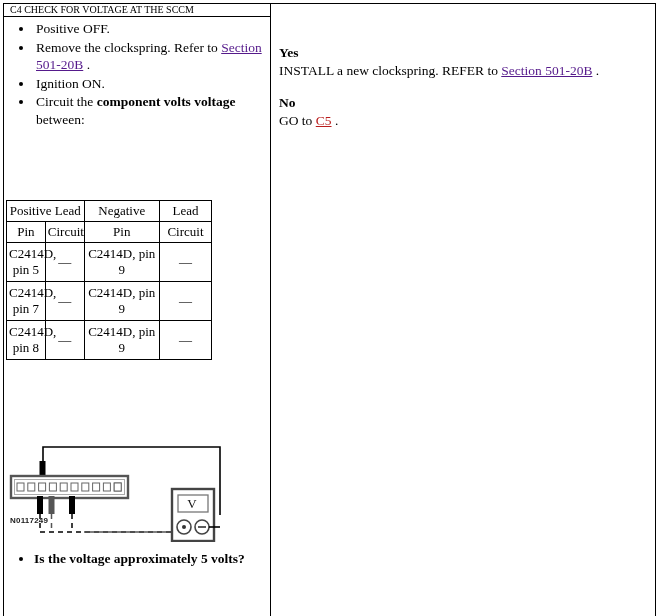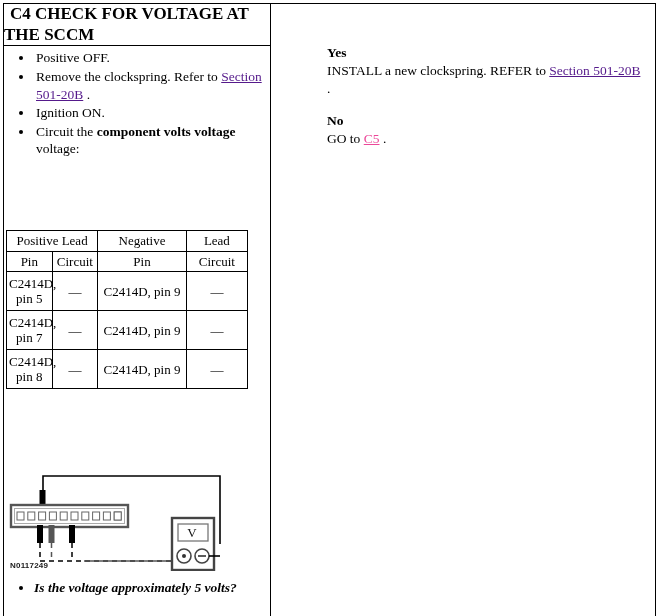--- a/index.html
+++ b/index.html
@@ -29,37 +29,36 @@
   .step-table > tbody > tr > td,
   .step-table > tbody > tr > th {
     border: 1px solid #000000;
     vertical-align: top;
     padding: 0;
   }
   .col-left   { width: 266px; }
   .col-right  { width: 384px; }
 
   .step-header {
-    font-weight: bold;
-    font-size: 17px;
+    font-weight: normal;
+    font-size: 10px;
     padding: 4px 6px 5px 8px;
     line-height: 1.22;
     text-indent: 6px;
     margin-top: 45px;
   }
 
   .left-body {
     padding: 4px 6px 0 6px;
     height: 600px;
   }
 
   .right-body {
     padding: 40px 8px 0 8px;
     line-height: 1.33;
-    margin-left: 48px;
   }
 
   
   ul.bullets {
     margin: 3px 0 0 0;
     padding-left: 30px;
     list-style: disc;
   }
   ul.bullets li {
     margin: 0 0 1px 0;
@@ -69,48 +68,47 @@
   .bold { font-weight: bold; }
 
   ul.question {
     margin: 0;
     padding-left: 30px;
     list-style: disc;
   }
   ul.question li {
     font-weight: bold;
     line-height: 1.3;
-    font-style: italic;
   }
 
   
   a.lnk-visited {
     color: #551a8b;
     text-decoration: underline;
   }
   a.lnk {
-    color: #ec4899;
+    color: #b91c1c;
     text-decoration: underline;
   }
 
   
   .answer-label {
     font-weight: bold;
   }
   .answer-block { margin-bottom: 14px; }
   .answer-text  { }
 
   
   .pin-table-wrap {
     margin: 72px 0 0 2px;
   }
   table.pin-table {
     border-collapse: collapse;
     table-layout: fixed;
-    width: 242px;
+    width: 206px;
     font-size: 13px;
   }
   table.pin-table td {
     border: 1px solid #000000;
     text-align: center;
     vertical-align: middle;
     padding: 2px 2px;
     line-height: 1.22;
   }
   .c-pin  { width: 65px; }
@@ -123,21 +121,21 @@
   
   .diagram-wrap {
     position: relative;
     margin: 72px 0 0 0;
     width: 248px;
     height: 118px;
   }
   .diagram-id {
     position: absolute;
     left: 6px;
-    top: 100px;
+    top: 84px;
     font-family: "Liberation Sans", "DejaVu Sans", sans-serif;
     font-size: 8px;
     font-weight: bold;
     letter-spacing: 0.2px;
     color: #1a1a1a;
   }
 </style>
 </head>
 <body>
 
@@ -162,21 +160,21 @@
       </td>
     </tr>
 
     <tr>
       <td class="col-left left-body">
 
         <ul class="bullets">
           <li><span>Positive OFF.</span></li>
           <li><span>Remove the clockspring. Refer to </span><a href="#" class="lnk-visited">Section 501-20B</a><span> .</span></li>
           <li><span>Ignition ON.</span></li>
-          <li><span>Circuit the </span><span class="bold">component volts voltage</span><span> voltage:</span></li>
+          <li><span>Circuit the </span><span class="bold">component volts voltage</span><span> between:</span></li>
         </ul>
 
         <div class="pin-table-wrap">
           <table class="pin-table">
             <tbody>
               <tr>
                 <td class="c-pin" colspan="2">Positive Lead</td>
                 <td class="c-pin2">Negative</td>
                 <td class="c-cir2">Lead</td>
               </tr>

